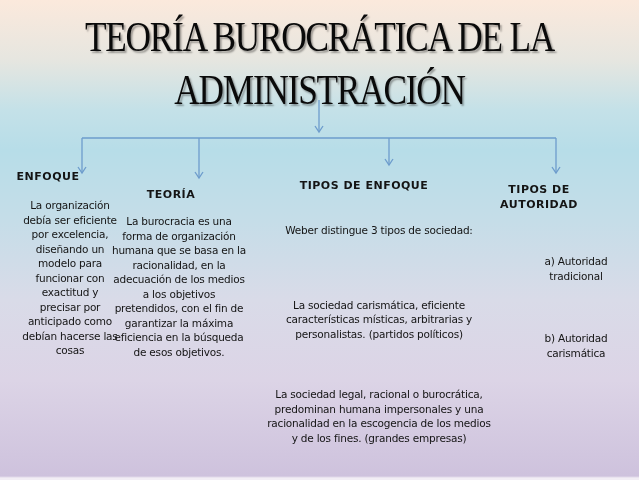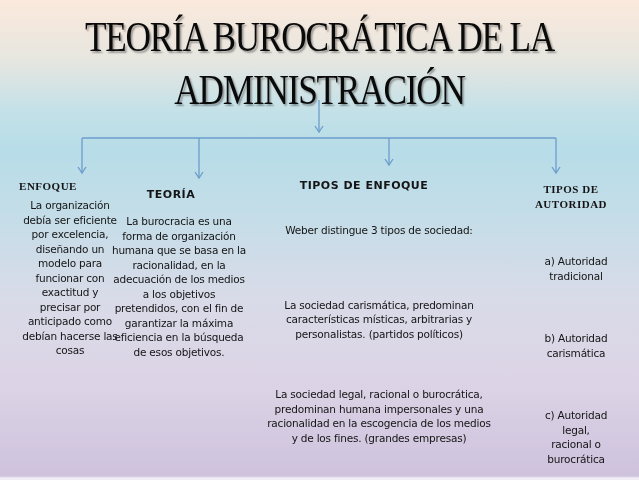--- a/index.html
+++ b/index.html
@@ -48,36 +48,35 @@
     <polyline points="78,167 82,173 86,167"></polyline>
     <line x1="199" y1="138" x2="199" y2="178"></line>
     <polyline points="195,172 199,178 203,172"></polyline>
     <line x1="389" y1="138" x2="389" y2="165"></line>
     <polyline points="385,159 389,165 393,159"></polyline>
     <line x1="556" y1="138" x2="556" y2="173"></line>
     <polyline points="552,167 556,173 560,167"></polyline>
   </g>
 </svg>
 
-<div class="heading" style="left:8px; top:179px; width:80px;font-family:Liberation Serif, serif;">ENFOQUE</div>
+<div class="heading" style="left:8px; top:169px; width:80px;">ENFOQUE</div>
 <div class="body-text" style="left:4px; top:198px; width:100px;margin-left:16px;">La organización debía ser eficiente por excelencia, diseñando un modelo para funcionar con exactitud y precisar por anticipado como debían hacerse las cosas</div>
 
 <div class="heading" style="left:131px; top:187px; width:80px;">TEORÍA</div>
 <div class="body-text" style="left:110px; top:214px; width:138px;">La burocracia es una forma de organización humana que se basa en la racionalidad, en la adecuación de los medios a los objetivos pretendidos, con el fin de garantizar la máxima eficiencia en la búsqueda de esos objetivos.</div>
 
 <div class="heading" style="left:279px; top:178px; width:170px;">TIPOS DE ENFOQUE</div>
 <div class="body-text" style="left:248px; top:207px; width:262px;">
   <p class="para">Weber distingue 3 tipos de sociedad:</p>
   <div class="gap"></div>
   <div class="gap"></div>
-  <p class="para">La sociedad carismática, predominan características místicas, arbitrarias y personalistas. (partidos políticos)</p>
+  <p class="para">La sociedad carismática, eficiente características místicas, arbitrarias y personalistas. (partidos políticos)</p>
   <div class="gap"></div>
   <p class="para">La sociedad legal, racional o burocrática, predominan humana impersonales y una racionalidad en la escogencia de los medios y de los fines. (grandes empresas)</p>
 </div>
 
-<div class="heading" style="left:524px; top:182px; width:94px;font-family:Liberation Serif, serif;">TIPOS DE AUTORIDAD</div>
+<div class="heading" style="left:492px; top:182px; width:94px;">TIPOS DE AUTORIDAD</div>
 <div class="body-text" style="left:526px; top:238px; width:100px;">
   <p class="para">a) Autoridad tradicional</p>
   <div class="gap" style="height:16px"></div>
   <p class="para">b) Autoridad carismática</p>
   <div class="gap" style="height:16px"></div>
-  <p class="para">c) Autoridad legal, racional o burocrática</p>
 </div>
 
 </body></html>

